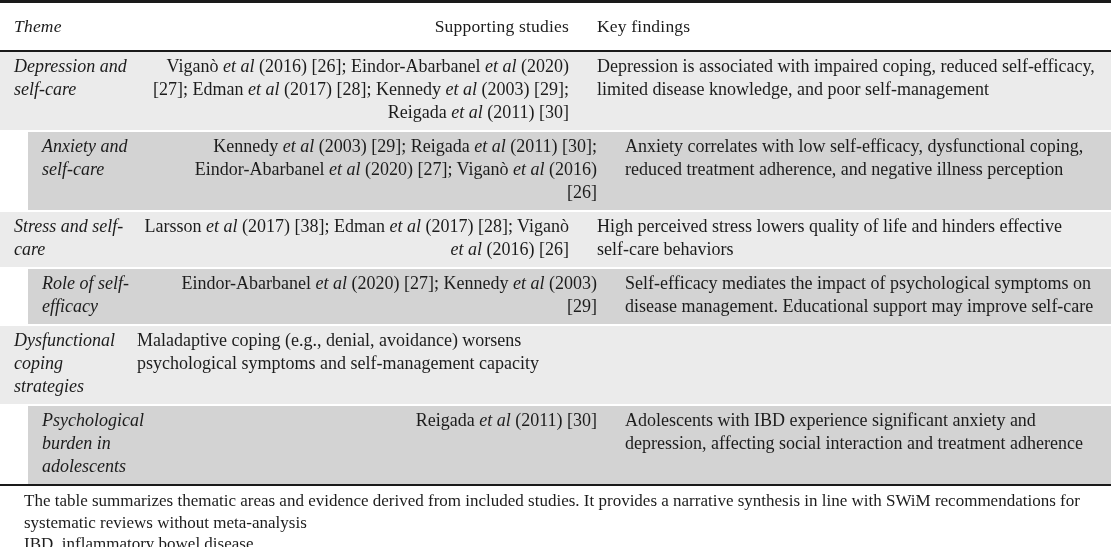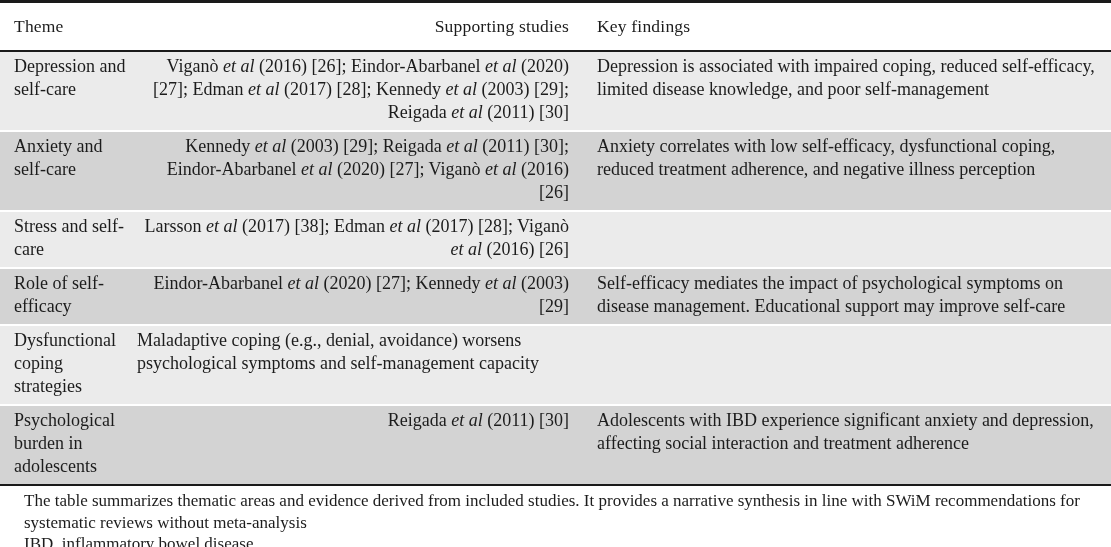--- a/index.html
+++ b/index.html
@@ -34,25 +34,25 @@
     padding-bottom: 12px;
     font-size: 17.5px;
     letter-spacing: 0.2px;
   }
   .cell {
     font-size: 18px;
     line-height: 23px;
     padding-top: 3px;
     padding-bottom: 6px;
   }
-  .cell.c1 { padding-left: 14px; padding-right: 10px; }
+  .cell.c1 { padding-left: 14px; padding-right: 10px; font-style: italic; }
   .cell.c2 { padding-right: 28px; text-align: right; }
   .cell.c3 { padding-right: 14px; }
   .body-row.light { background: var(--row-light, #ebebeb); }
-  .body-row.dark  { background: var(--row-dark,  #d3d3d3); }
+  .body-row.dark  { background: var(--row-dark,  #d3d3d3); margin-left: 28px; }
   .body-row + .body-row { border-top: 2px solid #ffffff; }
   .body-row { min-height: 55px; }
   .footnotes {
     padding-top: 4px;
     font-size: 17px;
     line-height: 21.5px;
     margin-left: 24px;
   }
   .footnotes .abbrev { }
   i { font-style: italic; }
@@ -78,20 +78,21 @@
 
     <div class="t-row body-row dark">
       <div class="cell c1">Anxiety and self-care</div>
       <div class="cell c2"><span>Kennedy </span><i>et al</i><span> (2003) [29]; Reigada </span><i>et al</i><span> (2011) [30]; Eindor-Abarbanel </span><i>et al</i><span> (2020) [27]; Viganò </span><i>et al</i><span> (2016) [26]</span></div>
       <div class="cell c3">Anxiety correlates with low self-efficacy, dysfunctional coping, reduced treatment adherence, and negative illness perception</div>
     </div>
 
     <div class="t-row body-row light">
       <div class="cell c1">Stress and self-care</div>
       <div class="cell c2"><span>Larsson </span><i>et al</i><span> (2017) [38]; Edman </span><i>et al</i><span> (2017) [28]; Viganò </span><i>et al</i><span> (2016) [26]</span></div>
+      <div class="cell c3">High perceived stress lowers quality of life and hinders effective self-care behaviors</div>
     </div>
 
     <div class="t-row body-row dark">
       <div class="cell c1">Role of self-efficacy</div>
       <div class="cell c2"><span>Eindor-Abarbanel </span><i>et al</i><span> (2020) [27]; Kennedy </span><i>et al</i><span> (2003) [29]</span></div>
       <div class="cell c3">Self-efficacy mediates the impact of psychological symptoms on disease management. Educational support may improve self-care</div>
     </div>
 
     <div class="t-row body-row light">
       <div class="cell c1">Dysfunctional coping strategies</div>

